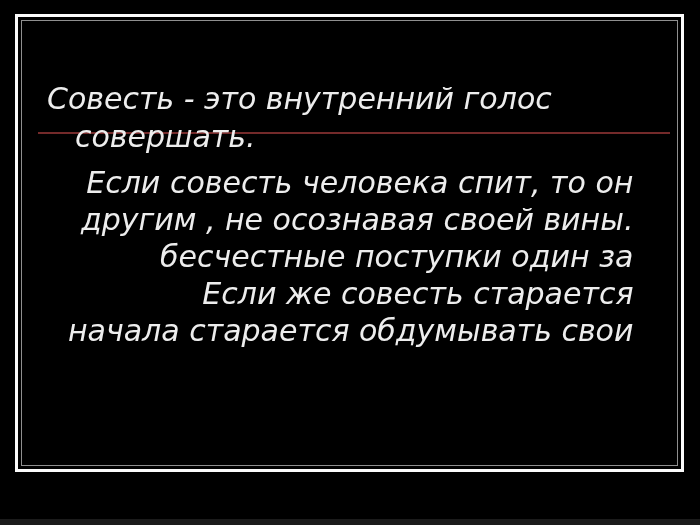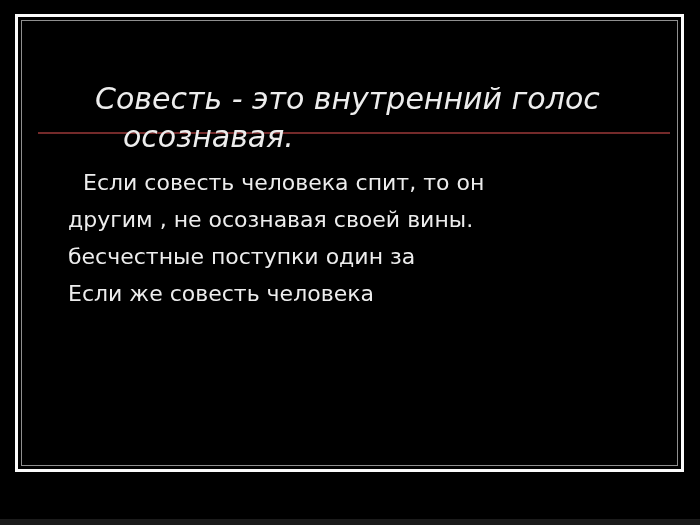--- a/index.html
+++ b/index.html
@@ -42,34 +42,35 @@
   .title {
     position: absolute;
     left: 47px;
     top: 80px;
     z-index: 2;
     color: var(--text, #ededed);
     font-style: italic;
     font-size: 30px;
     line-height: 38px;
     white-space: nowrap;
-    margin-left: 48px;
   }
   .title .line-2 {
     padding-left: 28px;
   }
   .body-text {
     position: absolute;
     left: 68px;
     top: 164px;
     z-index: 2;
     color: var(--text, #ededed);
-    font-size: 22px;
+    font-style: italic;
+    font-size: 30px;
     line-height: 37px;
     white-space: nowrap;
+    text-align: right;
   }
   .body-text .line-first {
     padding-left: 15px;
   }
   .bottom-strip {
     position: absolute;
     left: 0;
     bottom: 0;
     width: 700px;
     height: 6px;
@@ -82,25 +83,26 @@
 <div class="stage">
 
   <div class="frame-outer">
     <div class="frame-inner"></div>
   </div>
 
   <div class="accent-rule"></div>
 
   <div class="title">
     <div class="line-1">Совесть - это внутренний голос</div>
-    <div class="line-2">осознавая.</div>
+    <div class="line-2">совершать.</div>
   </div>
 
   <div class="body-text">
     <div class="line-first">Если совесть человека спит, то он</div>
     <div>другим , не осознавая своей вины.</div>
     <div>бесчестные поступки один за</div>
-    <div>Если же совесть человека</div>
+    <div>Если же совесть старается</div>
+    <div>начала старается обдумывать свои</div>
   </div>
 
   <div class="bottom-strip"></div>
 
 </div>
 
 </body></html>

